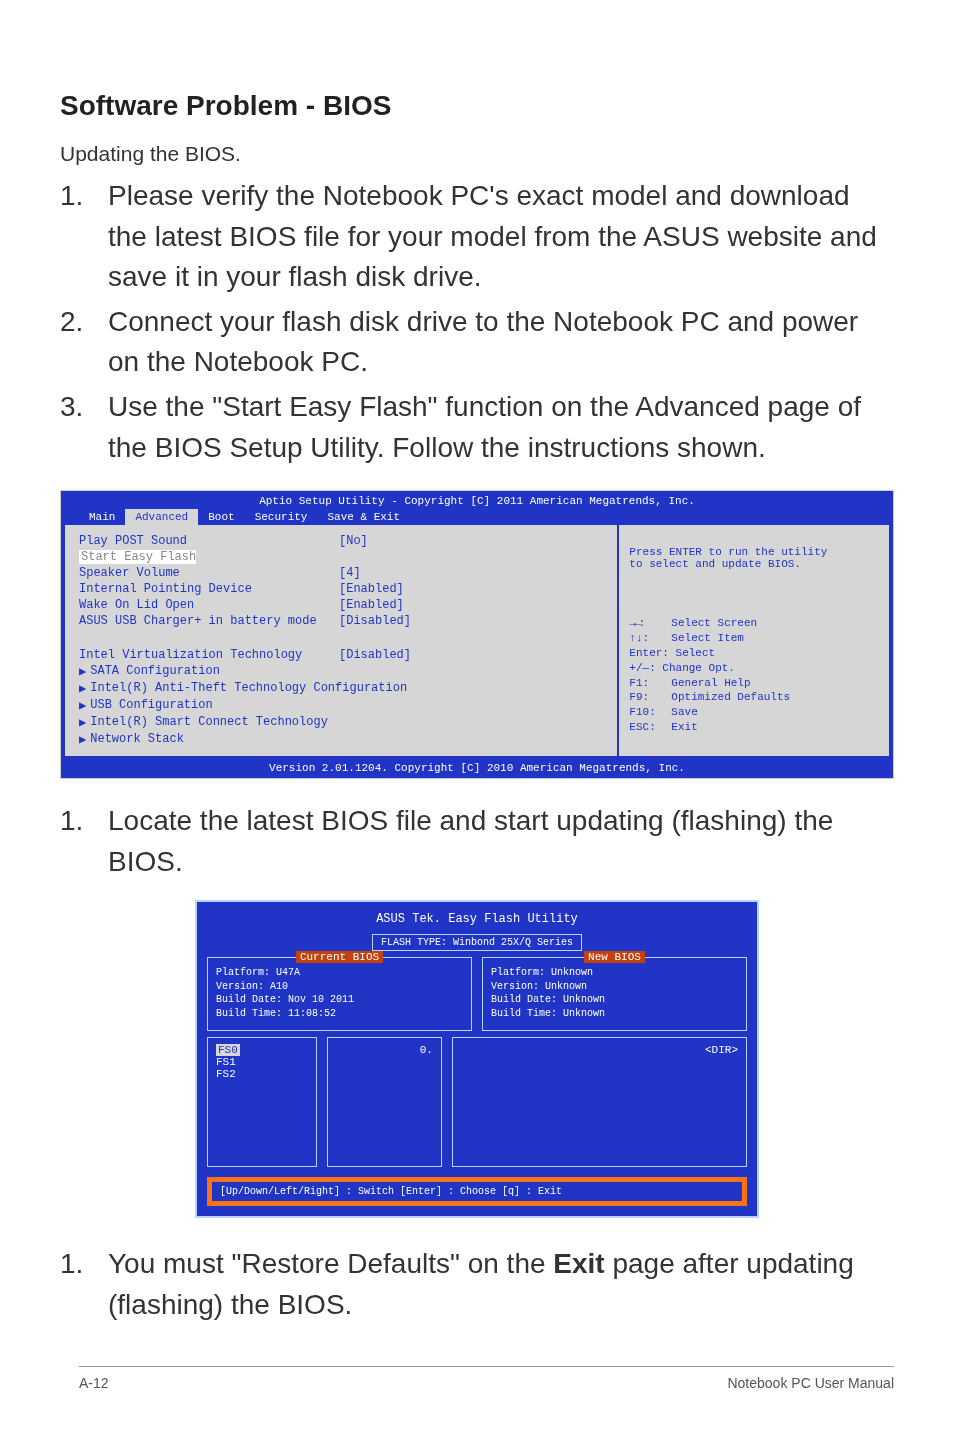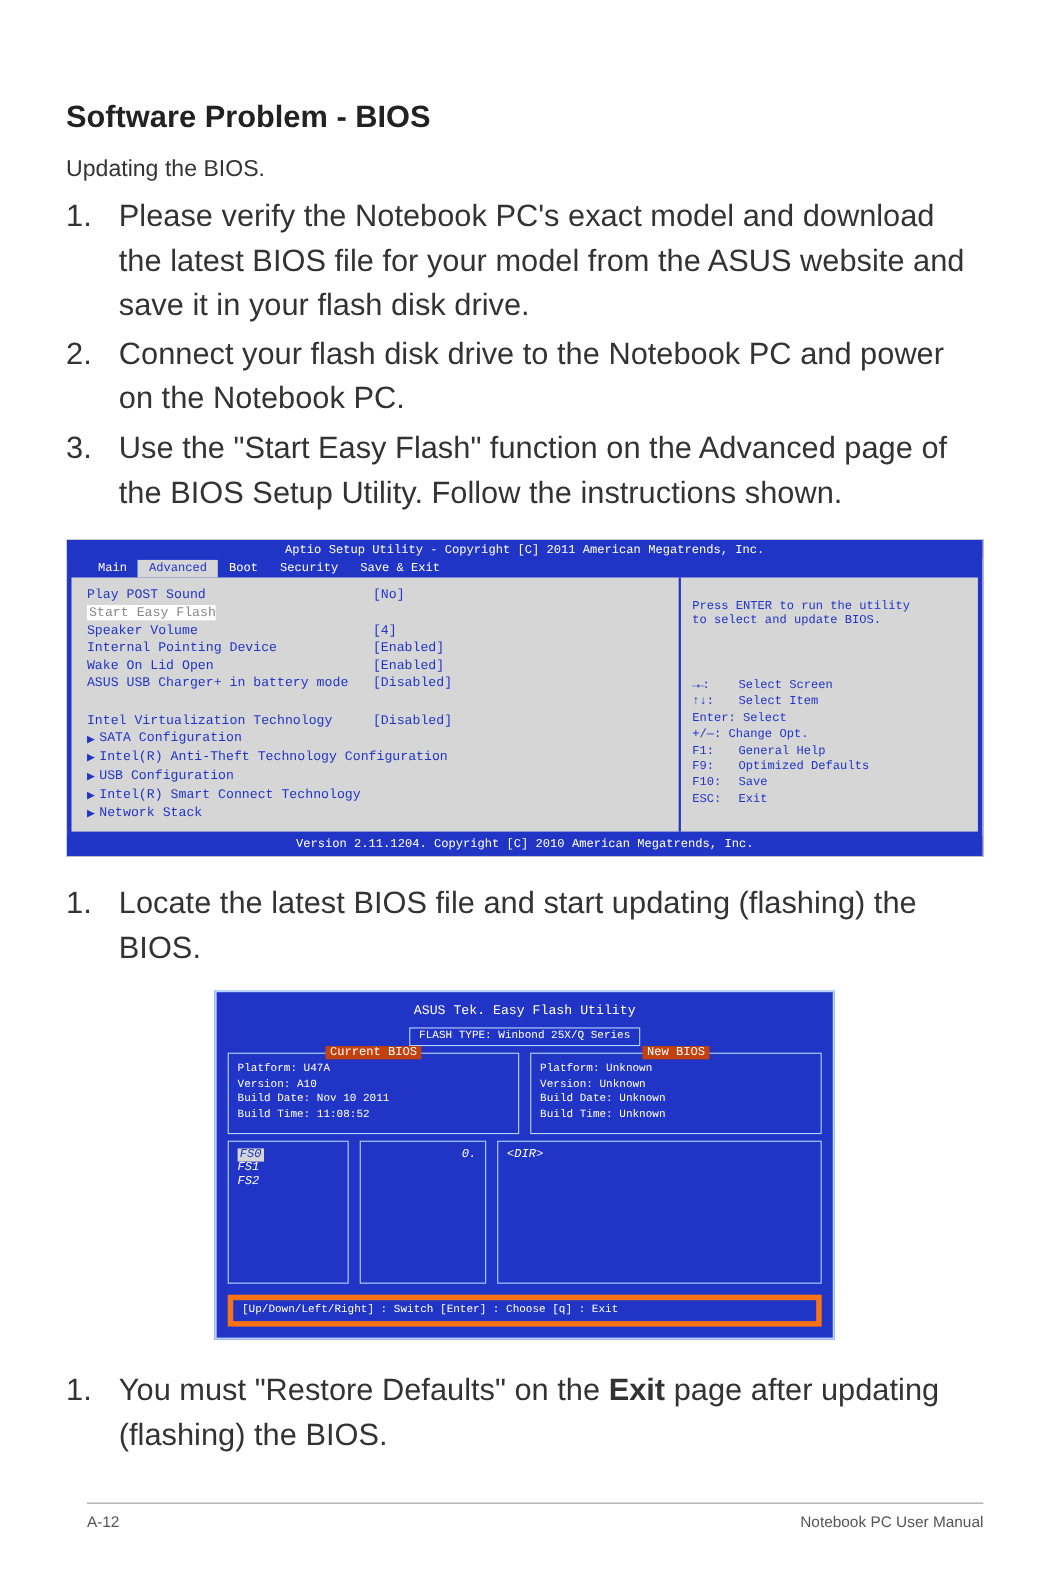--- a/index.html
+++ b/index.html
@@ -109,24 +109,24 @@
       padding: 6px;
     }
     .bios2-title { text-align: center; color: #fff; padding: 4px 0 8px; font-size: 12px; }
     .bios2-subtitle-wrap { display:flex; justify-content:center; margin-bottom: 6px; }
     .bios2-subtitle { border: 1px solid #b5d4ff; padding: 2px 8px; font-size: 10px; display:inline-block; }
     .bios2-panels { display: flex; gap: 10px; padding: 0 4px; }
     .bios2-panel { flex:1; border: 1px solid #b5d4ff; padding: 6px 8px 10px; position: relative; }
     .bios2-panel-label { position: relative; top: -13px; background: #c2410c; padding: 0 4px; display: inline-block; color:#fff; }
     .bios2-panel-body { margin-top: -10px; line-height: 1.35; color:#fff; font-size: 10px; }
     .bios2-lists { display: flex; gap: 10px; padding: 6px 4px; }
-    .bios2-listbox { border: 1px solid #b5d4ff; padding: 6px 8px; height: 130px; font-style: italic; }
+    .bios2-listbox { border: 1px solid #b5d4ff; padding: 6px 8px; height: 130px; }
     .bios2-lb1 { width: 110px; }
     .bios2-lb2 { flex: 0.35; text-align: right; color: #fff; }
-    .bios2-lb3 { flex: 1; color: #fff; }
+    .bios2-lb3 { flex: 1; text-align: right; color: #fff; }
     .bios2-fs-active { background: #d6d6d6; color: #2034c6; padding: 0 2px; display:inline-block; }
     .bios2-footer { border: 5px solid #f97316; margin: 4px; padding: 4px 8px; font-size: 10px; color:#fff; }
     .page-footer {
       display: flex;
       justify-content: space-between;
       border-top: 1px solid #999;
       padding-top: 8px;
       margin-top: 40px;
       font-size: 14px;
       color: #555;
@@ -237,21 +237,21 @@
             <span class="help-key">F10:</span>
             <span>Save</span>
           </div>
         <div class="help-line">
             <span class="help-key">ESC:</span>
             <span>Exit</span>
           </div>
       </div>
     </div>
   </div>
-  <div class="bios1-footer">Version 2.11.1204. Copyright [C] 2010 American Megatrends, Inc.</div>
+  <div class="bios1-footer">Version 2.01.1204. Copyright [C] 2010 American Megatrends, Inc.</div>
 </div>
 
 <ol start="4" class="after-list">
   <li>
       <span>Locate the latest BIOS file and start updating (flashing) the BIOS.</span>
     </li>
 </ol>
 
 <div class="bios2">
   <div class="bios2-title">ASUS Tek. Easy Flash Utility</div>

